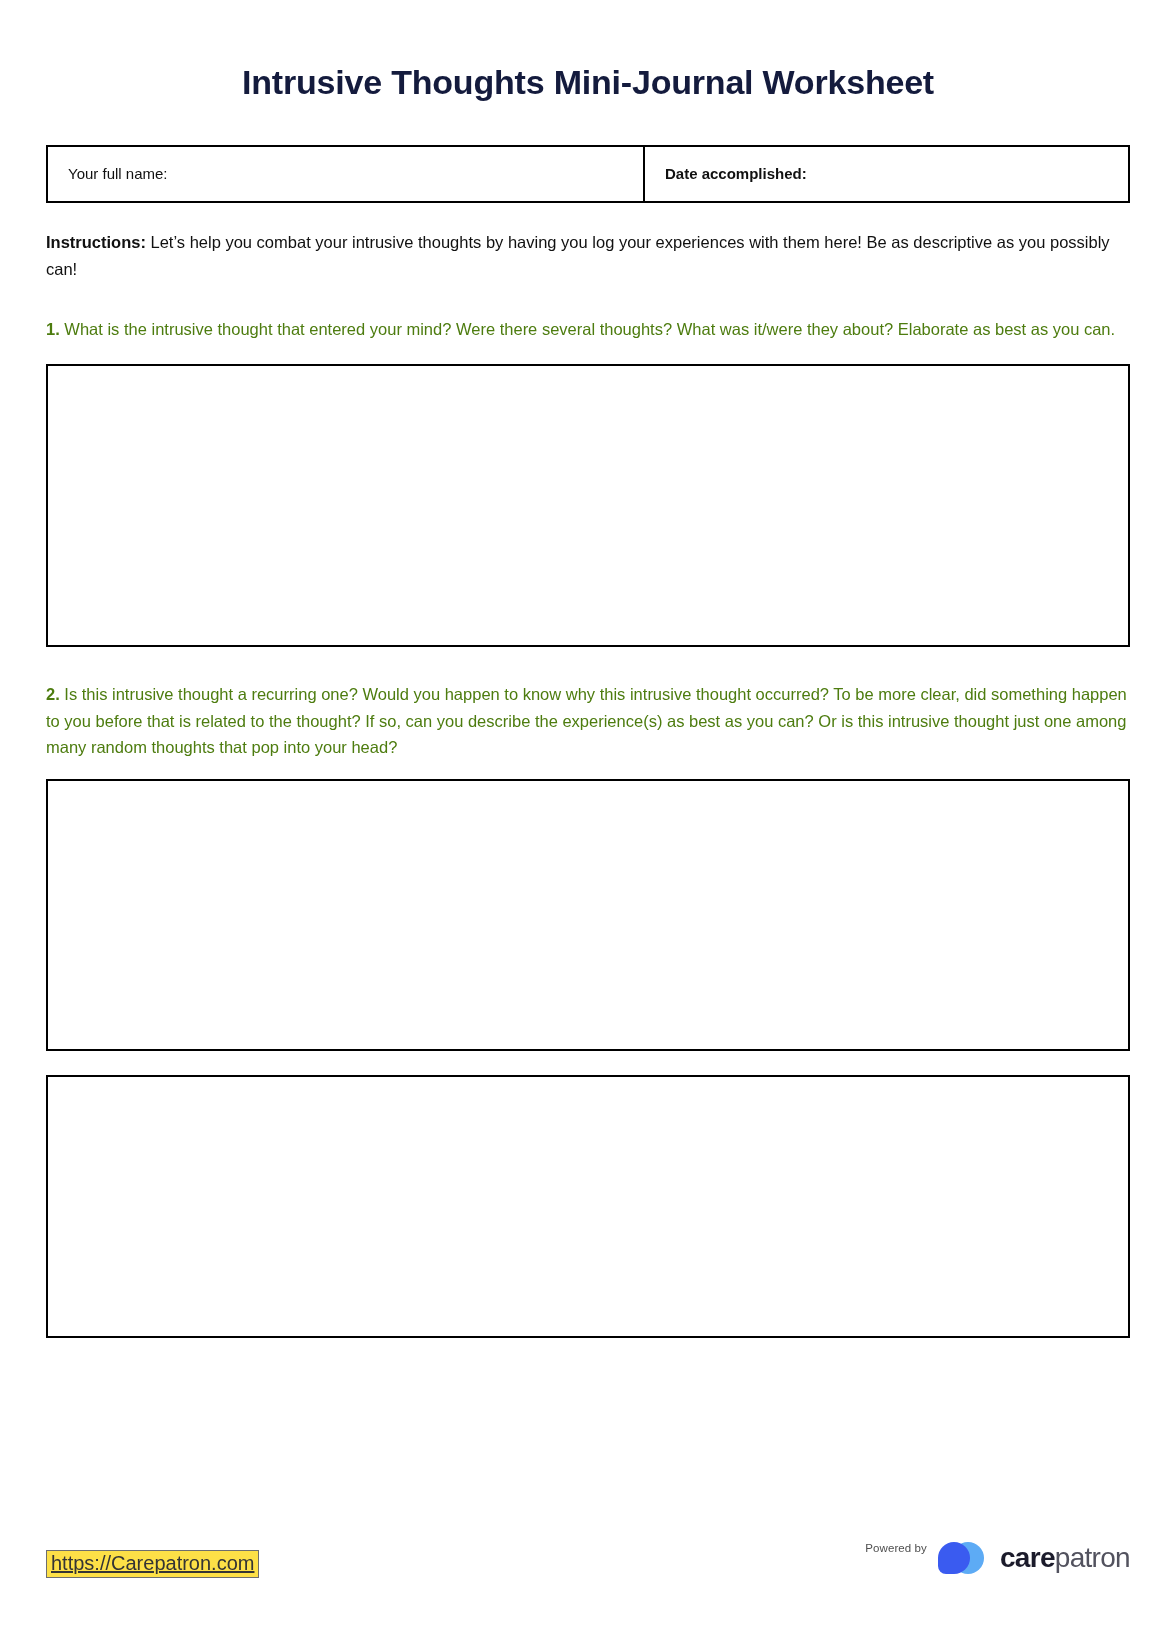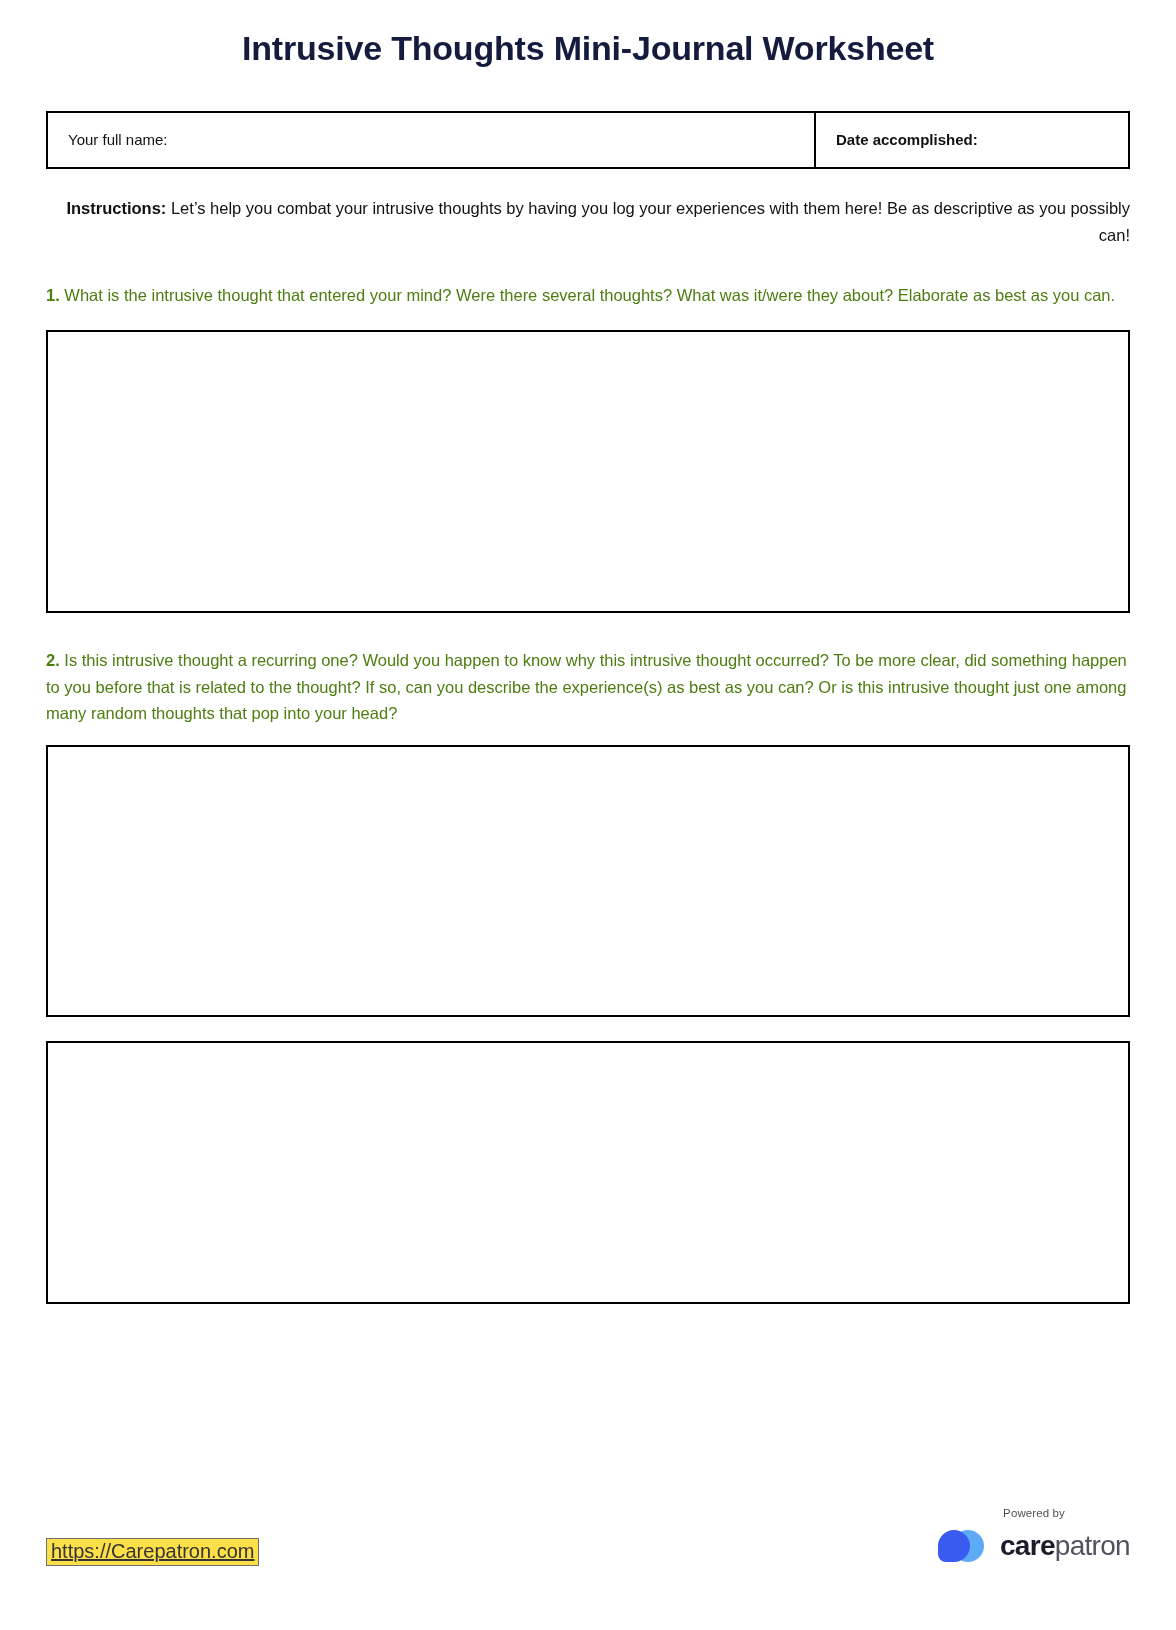--- a/index.html
+++ b/index.html
@@ -23,22 +23,22 @@
     padding: 0 46px;
   }
 
   
   .title {
     text-align: center;
     font-size: 34px;
     font-weight: bold;
     color: #141b3d;
     letter-spacing: -0.2px;
-    margin: 0;
-    padding-top: 28px;
+    margin: 12px;
+    padding-top: 50px;
     padding-bottom: 0;
     line-height: 1.2;
   }
 
   
   .header-table {
     margin-top: 42px;
     border: 2px solid #000000;
     display: flex;
     height: 58px;
@@ -46,35 +46,35 @@
   }
   .header-cell {
     display: flex;
     align-items: center;
     box-sizing: border-box;
     padding-left: 20px;
     font-size: 15px;
     color: #111111;
   }
   .header-cell.left {
-    width: 768px;
+    width: 597px;
     border-right: 2px solid #000000;
   }
   .header-cell.right {
     flex: 1;
     font-weight: bold;
   }
 
   
   .instructions {
     margin-top: 26px;
     font-size: 16.5px;
     line-height: 1.62;
     color: #111111;
-    text-align: right;
+    text-align: left;
   }
   .instructions b {
     font-weight: bold;
   }
 
   .question {
     margin-top: 34px;
     font-size: 16.5px;
     line-height: 1.62;
     color: #4d7c0f;
@@ -112,23 +112,22 @@
     padding: 1px 4px 3px 4px;
     line-height: 1.12;
     background: #fde047;
     white-space: nowrap;
   }
   .brand {
     position: absolute;
     right: 0;
     bottom: 4px;
     display: flex;
-    align-items: center;
+    align-items: flex-start;
     gap: 11px;
-    flex-direction: column;
   }
   .powered-by {
     font-size: 11.5px;
     color: #4f4f4f;
     letter-spacing: 0.1px;
   }
   .logo-wrap {
     display: flex;
     align-items: center;
     gap: 16px;

